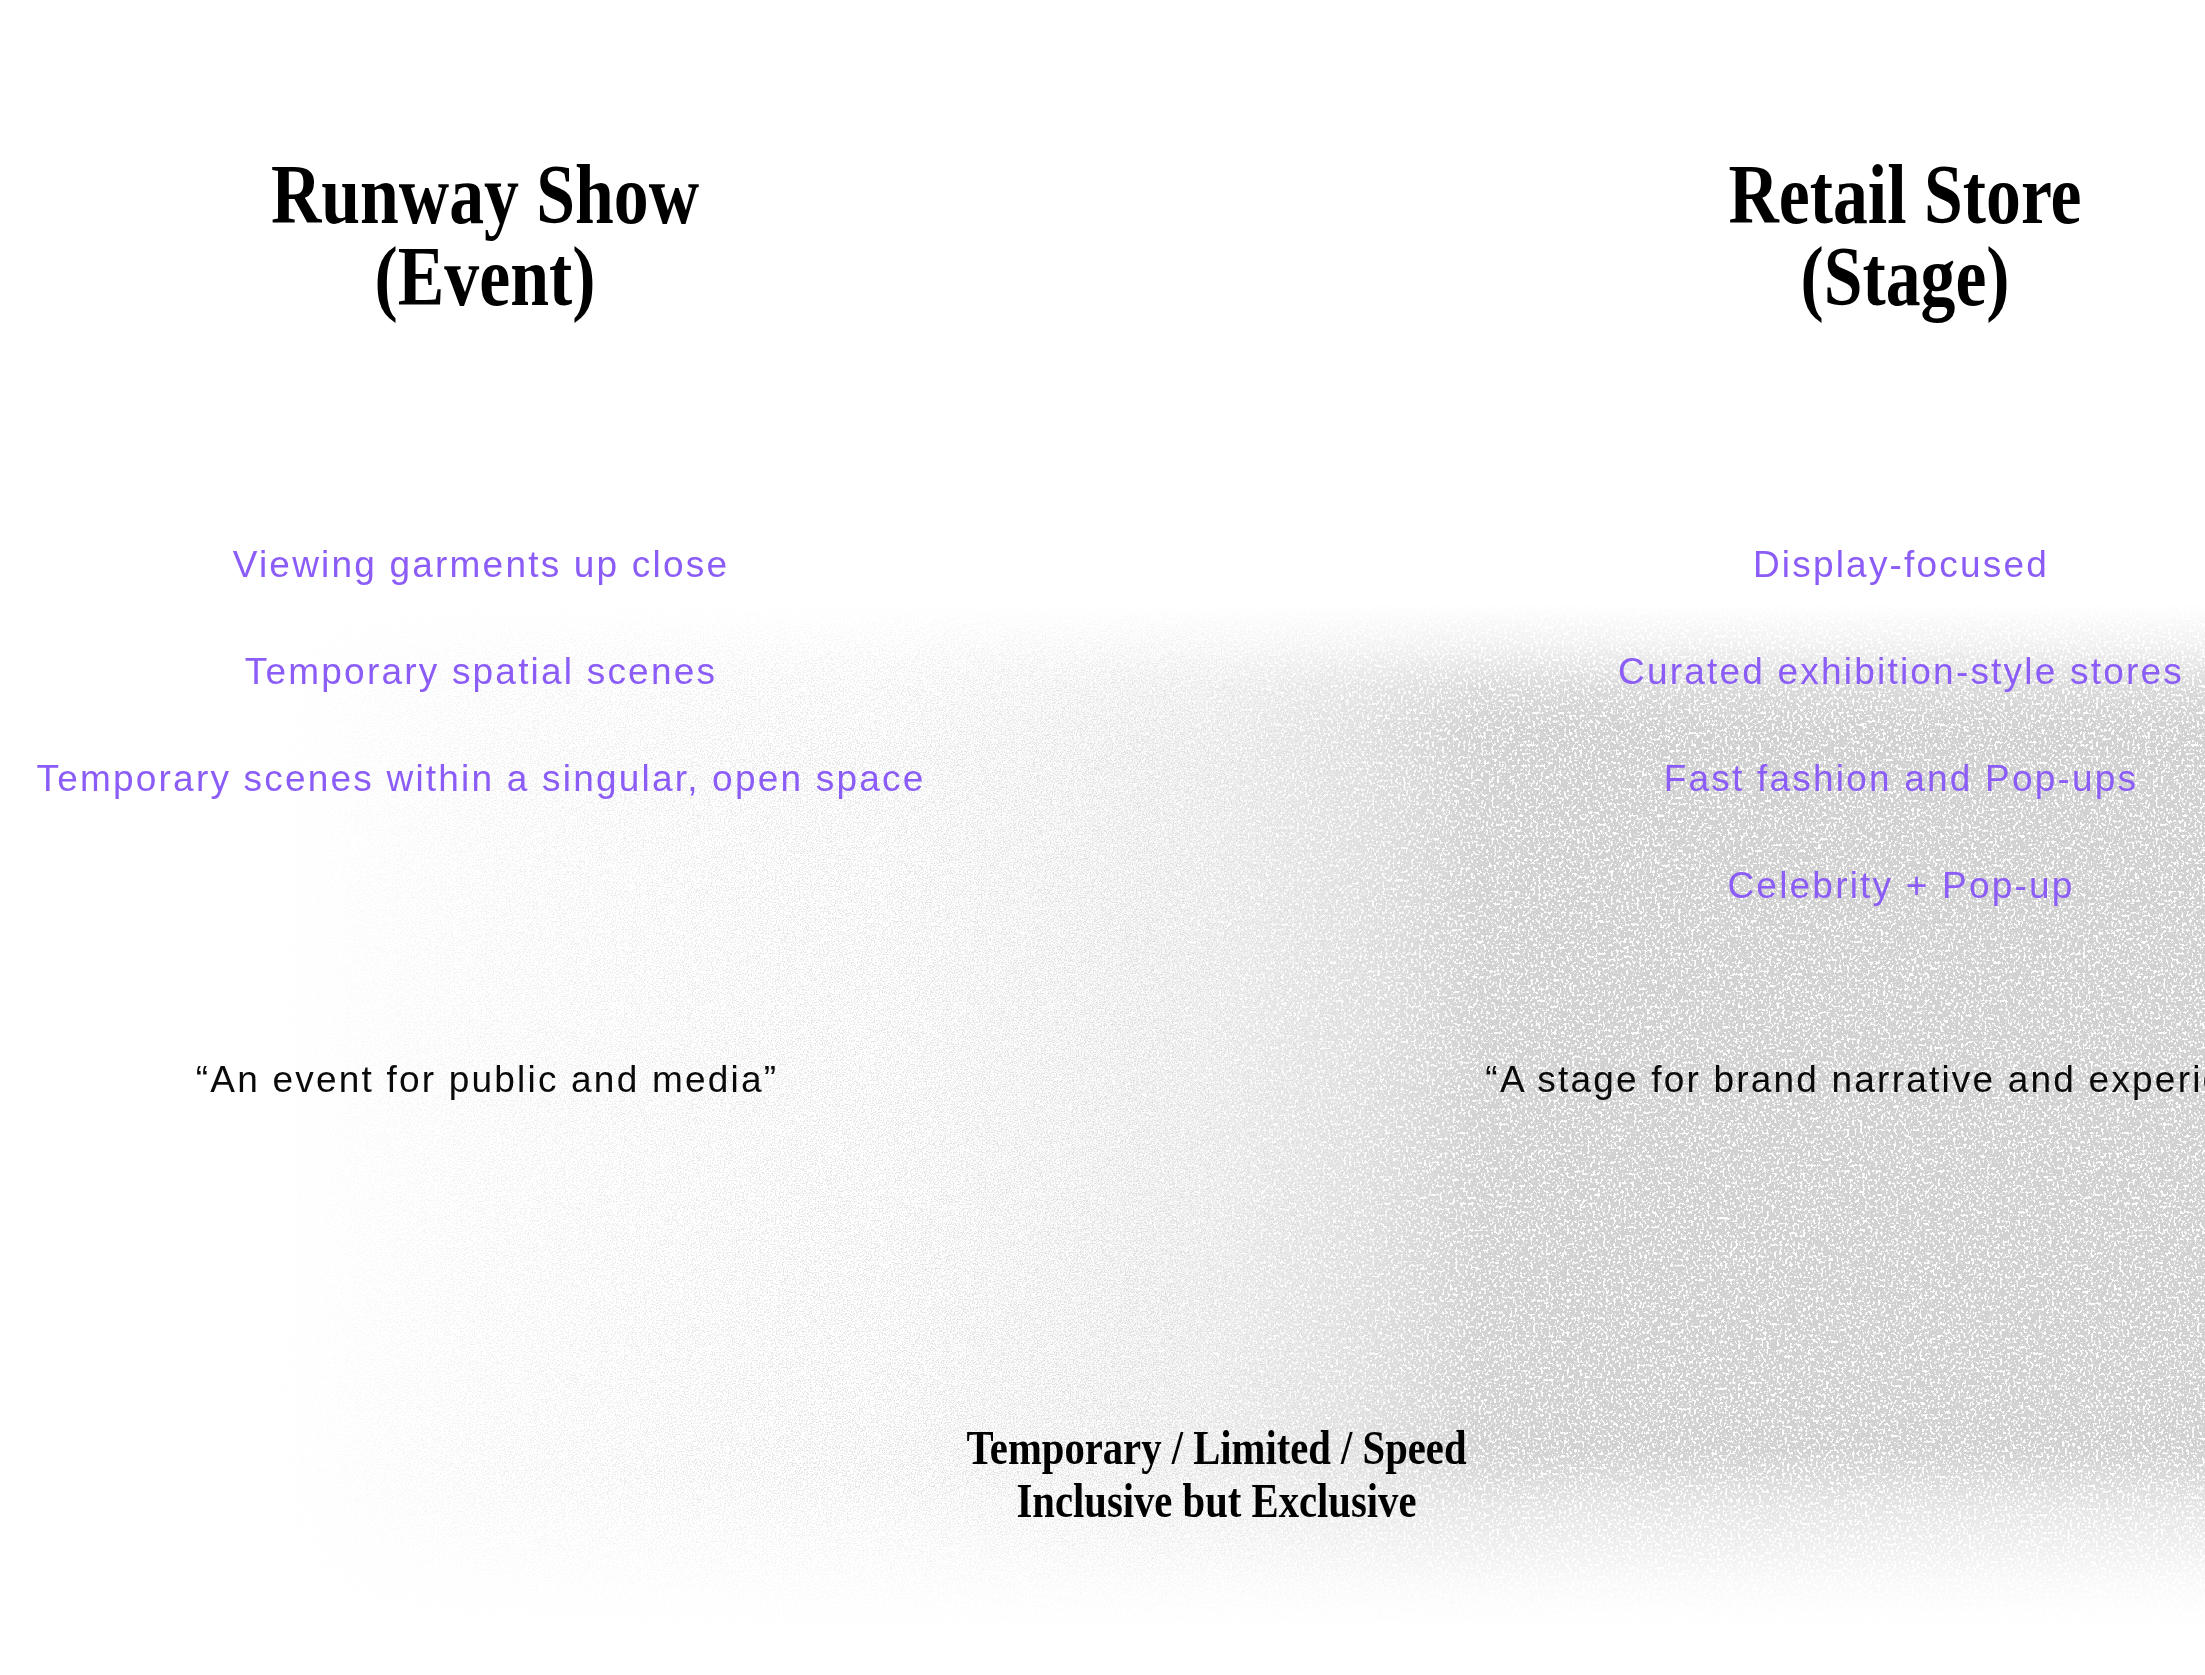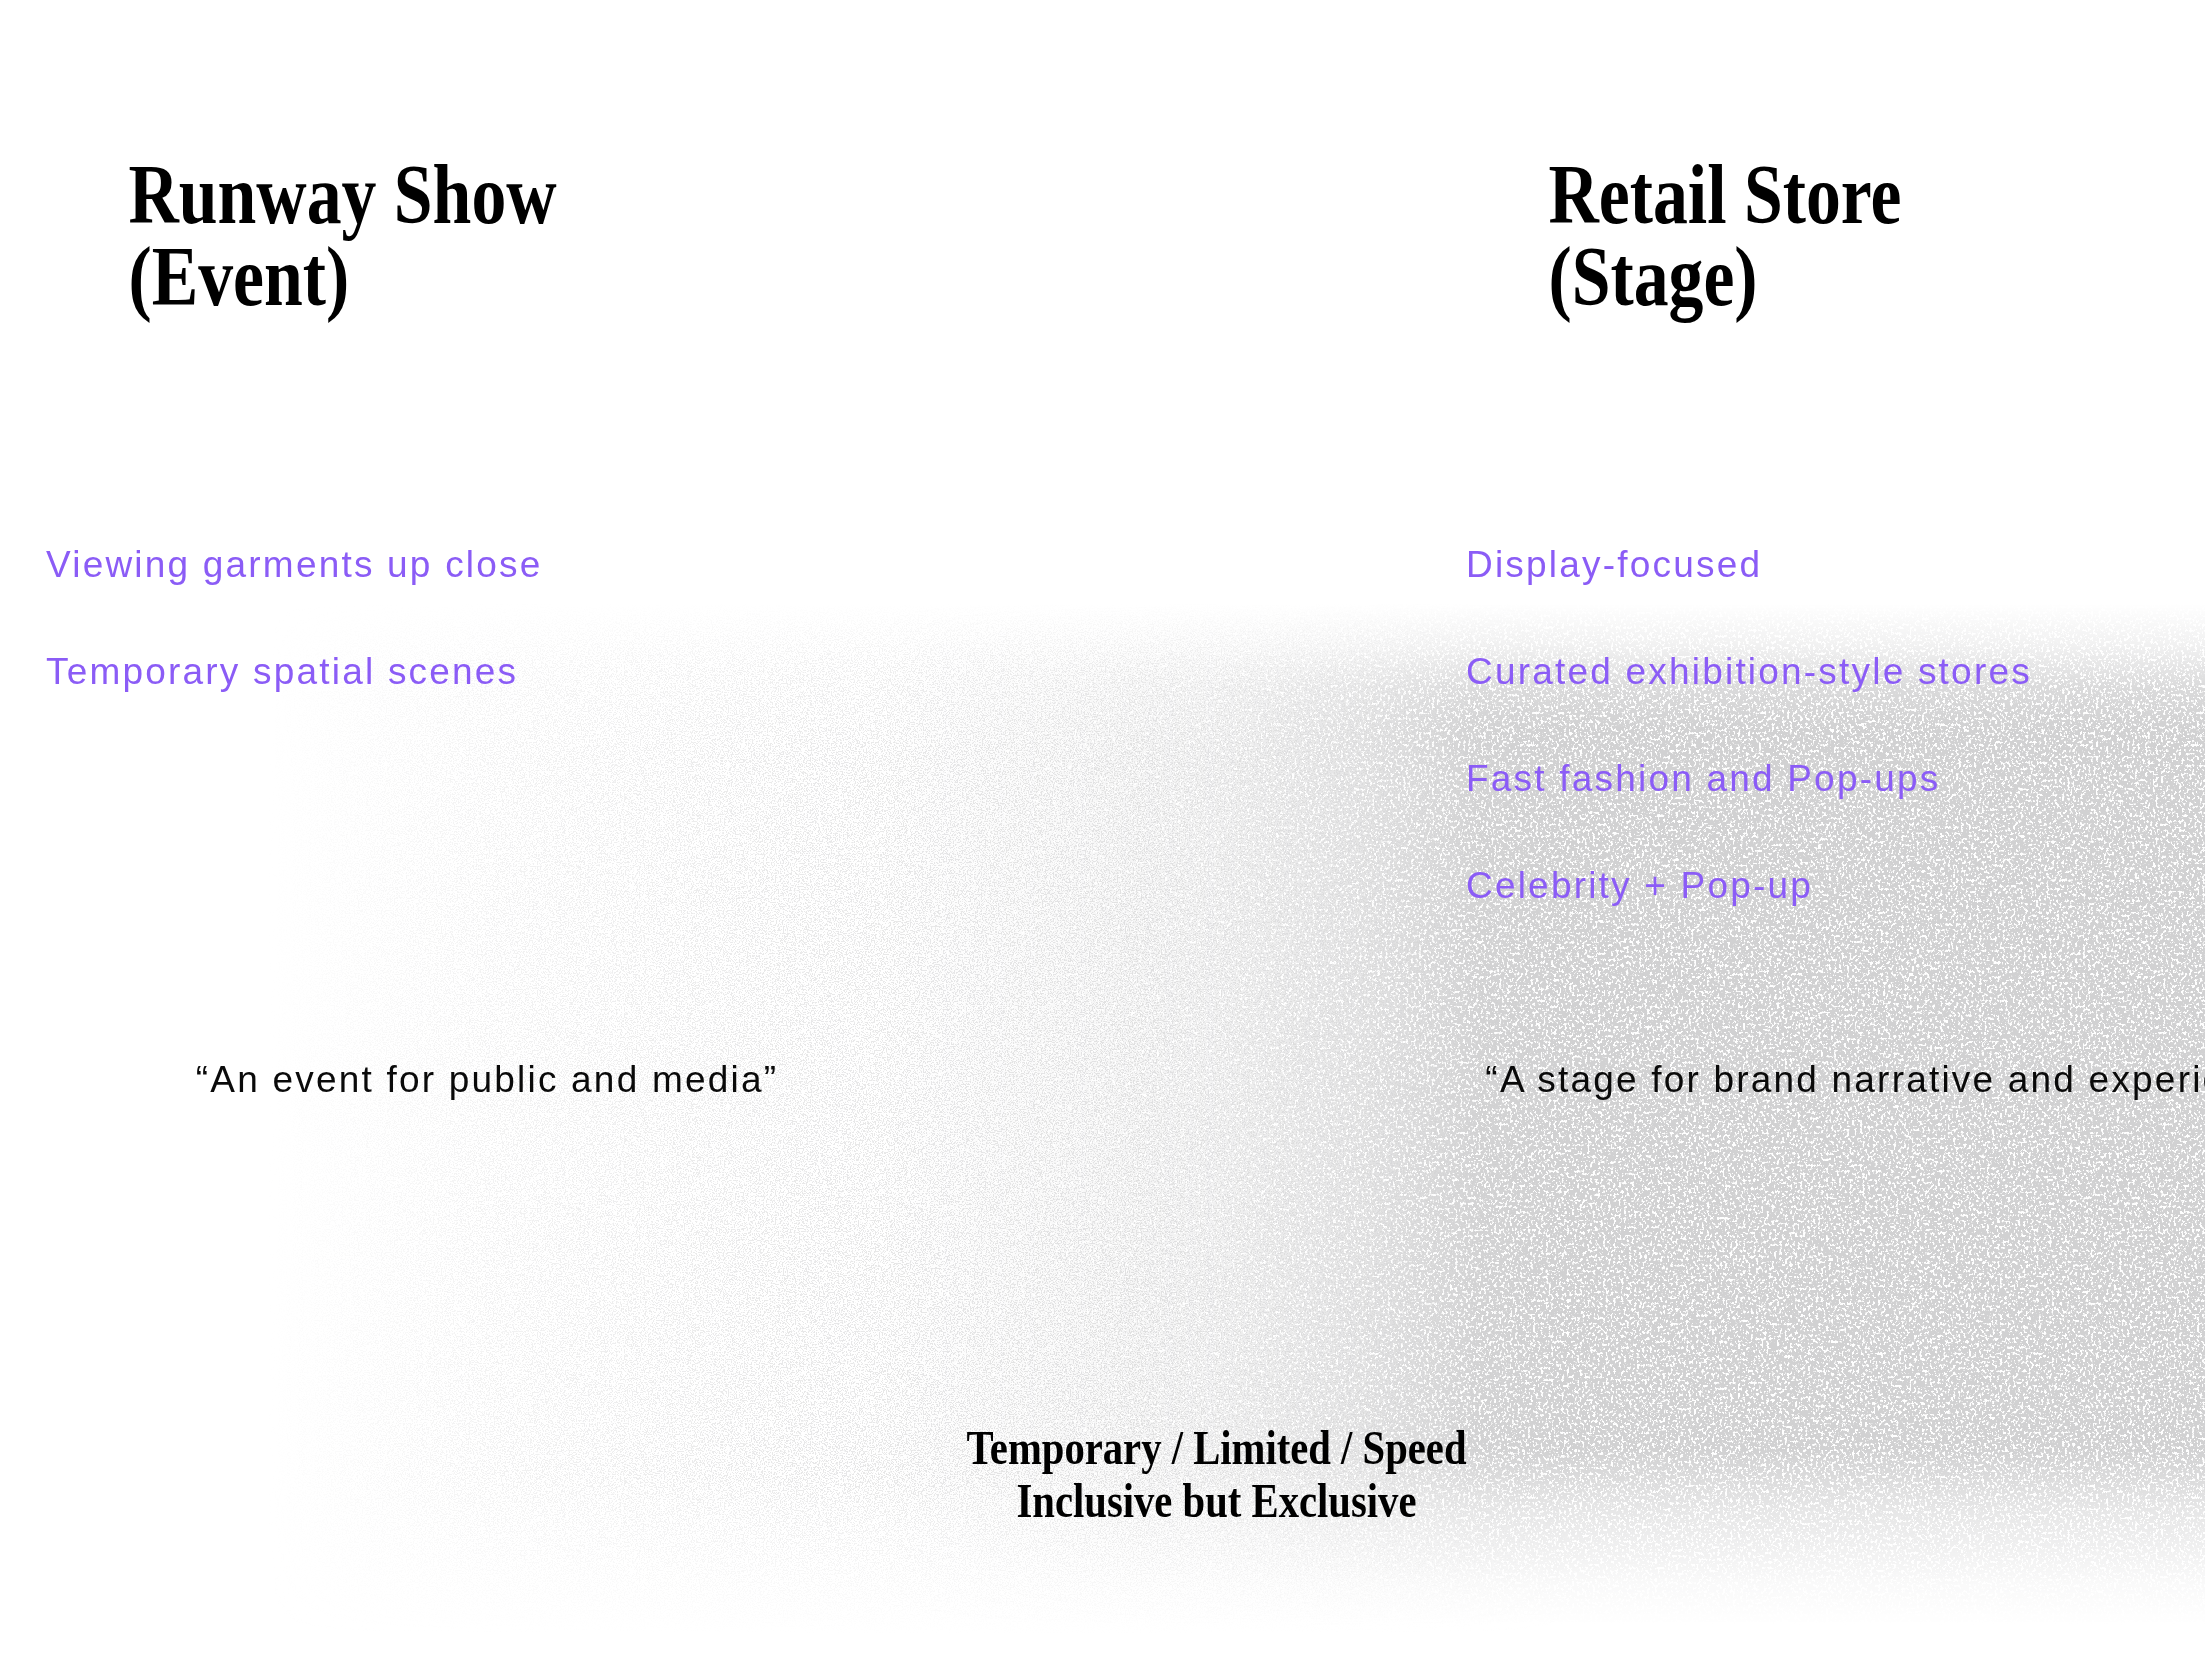--- a/index.html
+++ b/index.html
@@ -10,21 +10,21 @@
 
   .quote-box{
     position:absolute;top:1059px;height:108px;z-index:2;
     display:flex;justify-content:center;
     font-family:"Liberation Sans",sans-serif;
     font-size:37px;letter-spacing:2.2px;white-space:nowrap;color:#0a0a0a;
   }
   .quote-box.qleft{left:94px;width:786px;}
   .quote-box.qright{left:1376px;width:1052px;}
 
-  .col{position:absolute;top:0;height:100%;z-index:3;margin-left:46px;}
+  .col{position:absolute;top:0;height:100%;z-index:3;text-align:center;}
   .col.colL{left:0;width:970px;}
   .col.colR{left:1420px;width:970px;}
 
   .col h1{
     position:absolute;top:154px;left:0;right:0;margin:0;
     font-family:"Liberation Serif",serif;font-weight:700;
     font-size:84px;line-height:82px;color:#000;
     transform:scaleX(.83);white-space:nowrap;
   }
   .col ul{
@@ -129,20 +129,21 @@
   </div>
   <div class="quote-box qright">
     <span>“A stage for brand narrative and experience.”</span>
   </div>
 
   <section class="col colL">
     <h1><span>Runway Show</span><br><span>(Event)</span></h1>
     <ul>
       <li>Viewing garments up close</li>
       <li>Temporary spatial scenes</li>
+      <li>Temporary scenes within a singular, open space</li>
     </ul>
   </section>
 
   <section class="col colR">
     <h1><span>Retail Store</span><br><span>(Stage)</span></h1>
     <ul>
       <li>Display-focused</li>
       <li>Curated exhibition-style stores</li>
       <li>Fast fashion and Pop-ups</li>
       <li>Celebrity + Pop-up</li>

